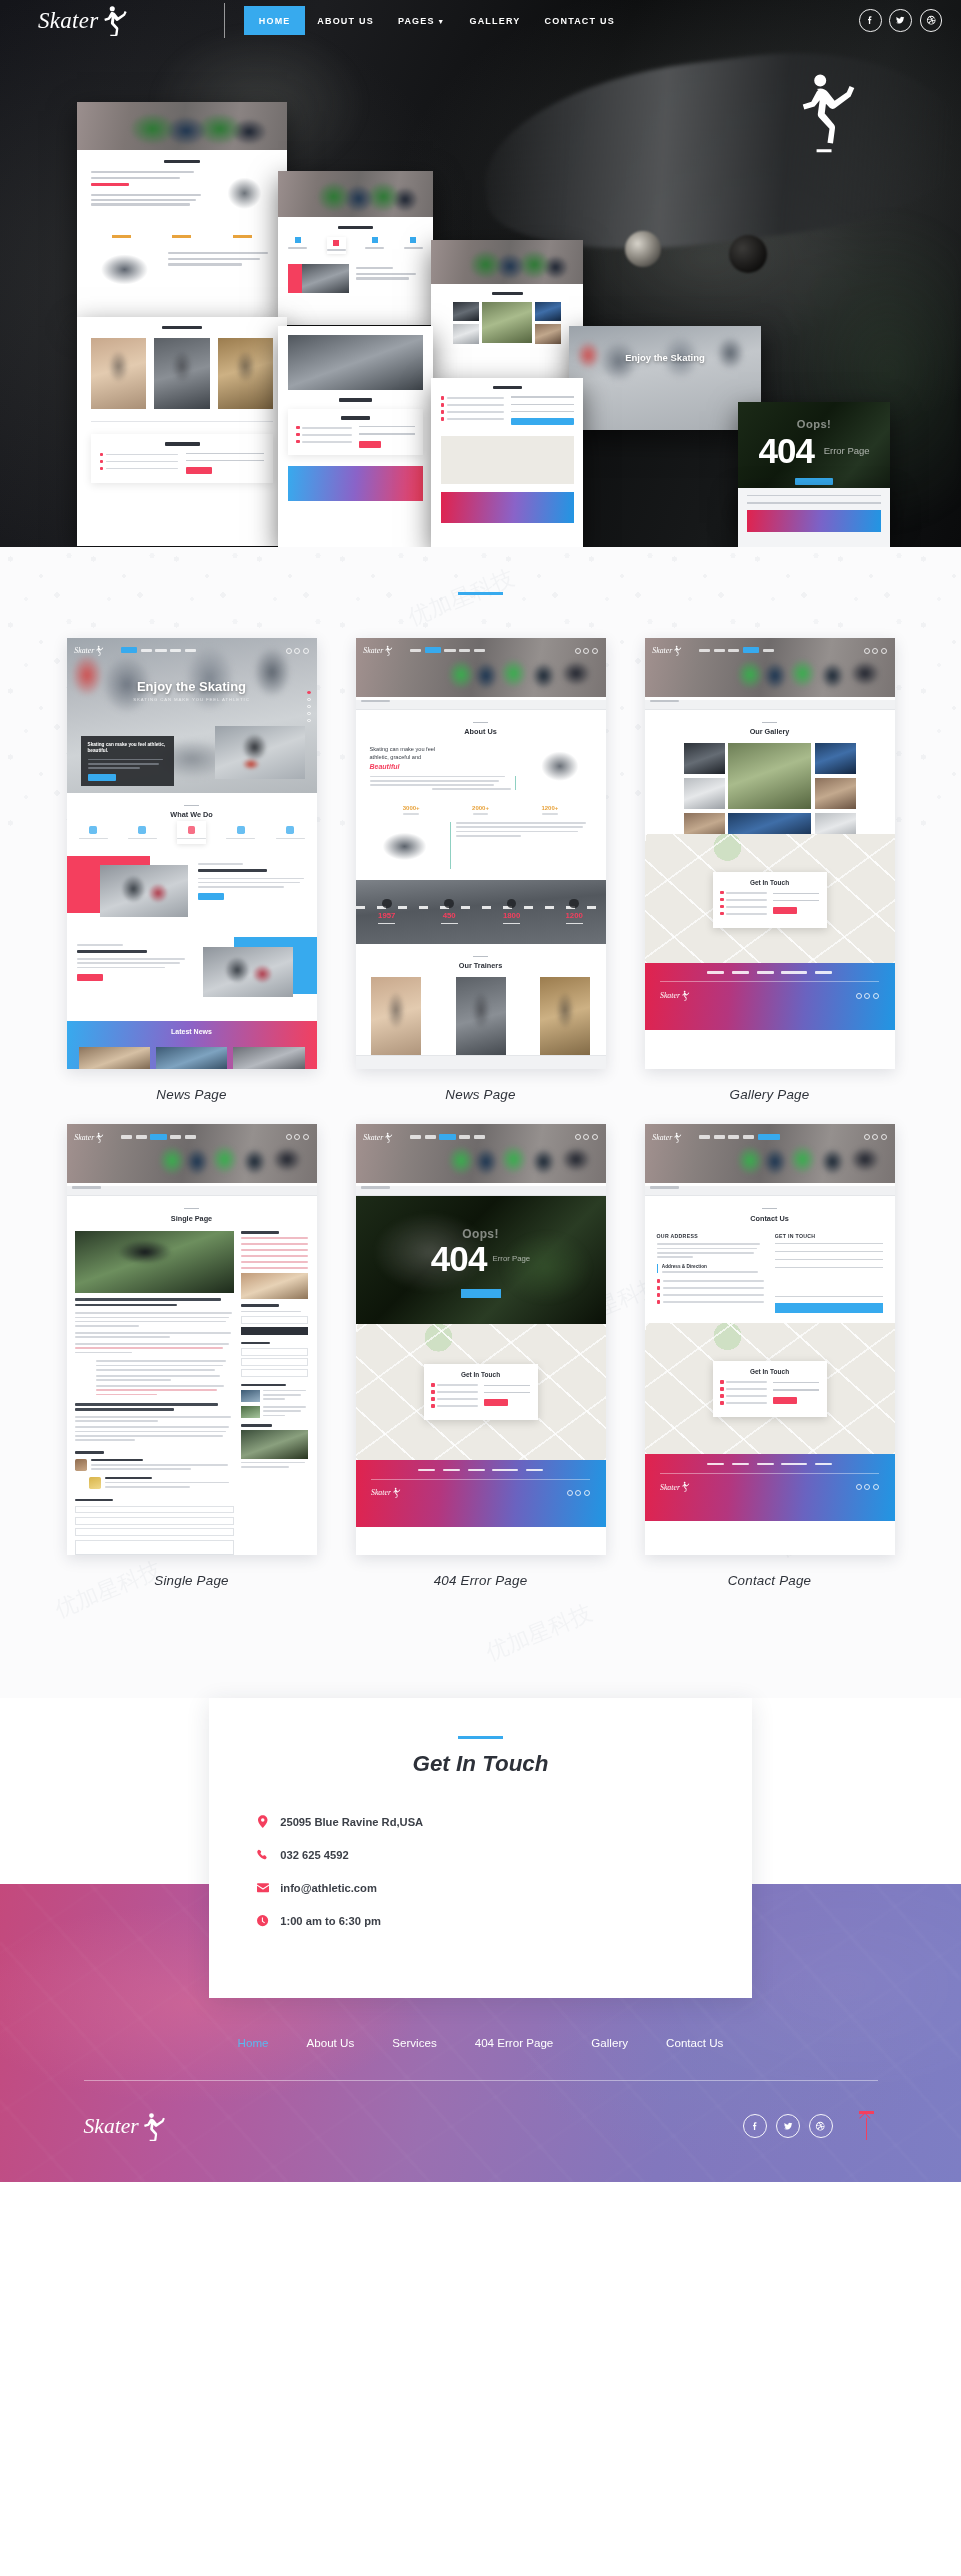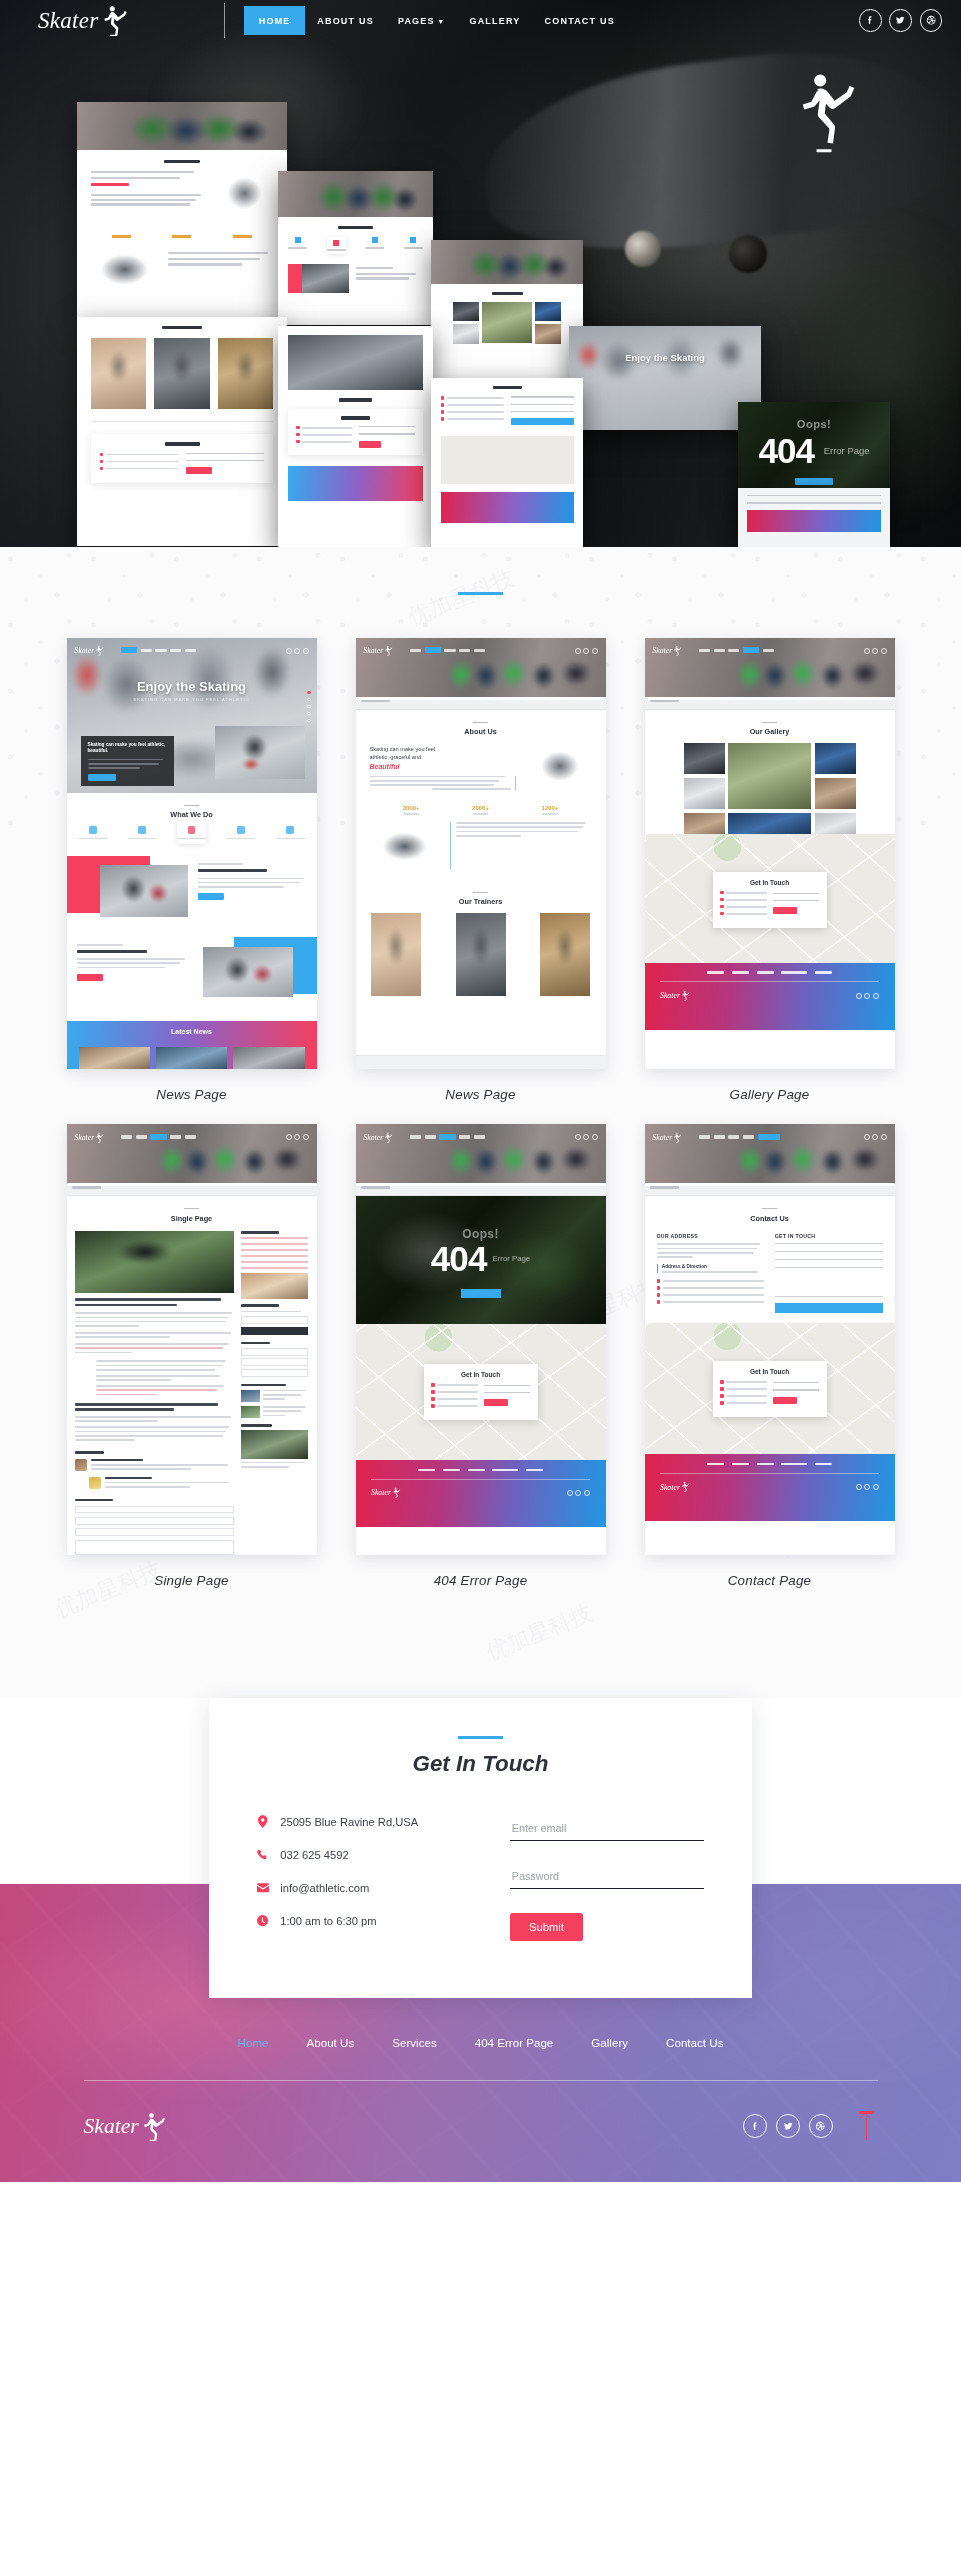--- a/index.html
+++ b/index.html
@@ -345,21 +345,21 @@
     width: 543px; margin: 0 auto; background: #fff;
     box-shadow: 0 5.2px 22.4px rgba(30,40,60,.12);
     padding: 38px 48px 50px; position: relative; z-index: 6;
   }
   .contact-card .rule { margin-bottom: 12px; }
   .contact-title {
     text-align: center; font-size: 22.4px; font-weight: 800; font-style: italic;
     color: #2d3139; margin-bottom: 35px;
   }
   .contact-body { display: flex; gap: 29px; }
-  .info-col { width: 224px; padding-top: 3.5px; }
+  .info-col { width: 224px; padding-top: 3.5px; font-weight: bold; }
   .info-row { display: flex; align-items: center; gap: 11.2px; margin-bottom: 21px; }
   .info-ic { width: 12px; display: flex; justify-content: center; flex: none; }
   .info-ic svg { fill: #f43f5e; }
   .info-tx { font-size: 11.2px; color: #3b3f47; }
   .form-col { flex: 1; padding-top: 5.2px; }
   .field {
     width: 100%; border: none; border-bottom: 1.4px solid #1d2026;
     padding: 5.2px 1.7px 6px; font-size: 10.8px; color: #3b3f47;
     font-family: "Liberation Sans", sans-serif; outline: none; margin-bottom: 24px;
     background: transparent;
@@ -869,20 +869,28 @@
           <div style="display:flex;gap:8.6px;padding:7px 14px 10.4px;">
             <div style="width:72px;height:47px;background:radial-gradient(ellipse 46% 44% at 48% 52%,#5c636c 0%,rgba(92,99,108,0) 66%);"></div>
             <div style="flex:1;border-left:1.3px solid #8fd0c2;padding-left:5.2px;">
               <div class="txt" style="width:96%;"></div>
                 <div class="txt" style="width:94%;"></div>
               <div class="txt" style="width:90%;"></div>
                 <div class="txt" style="width:48%;"></div>
             </div>
           </div>
 
+          <div class="road">
+            <div class="road-nums">
+              <div class="rn"><div class="cir"></div><span>1957</span><div class="cap"></div></div>
+              <div class="rn"><div class="cir"></div><span>450</span><div class="cap"></div></div>
+              <div class="rn"><div class="cir"></div><span>1800</span><div class="cap"></div></div>
+              <div class="rn"><div class="cir"></div><span>1200</span><div class="cap"></div></div>
+            </div>
+          </div>
 
           <div class="m-sechead">
             <div class="ln"></div>
             <div class="tt">Our Trainers</div>
           </div>
           <div class="trainers">
             <div class="trainer t1"></div>
             <div class="trainer t2"></div>
             <div class="trainer t3"></div>
           </div>
@@ -1384,25 +1392,20 @@
           <div class="info-row">
             <span class="info-ic">
               <svg width="11.2" height="11.2" viewBox="0 0 16 16">
                   <path d="M8 0a8 8 0 1 0 0 16A8 8 0 0 0 8 0zm3.4 10.6-.9 1.2-3.5-2.6V3.4h1.5v5.1l2.9 2.1z"></path>
                 </svg>
             </span>
             <span class="info-tx">1:00 am to 6:30 pm</span>
           </div>
 
         </div>
-        <div class="form-col">
-          <input class="field" type="email" placeholder="Enter email" style="">
-          <input class="field" type="password" placeholder="Password" style="">
-          <button class="submit">Submit</button>
-        </div>
       </div>
     </div>
   </div>
 
   <footer class="footer">
     <div class="footer-tex"></div>
 
     <nav class="foot-nav">
       <a class="on">Home</a>
       <a>About Us</a>

